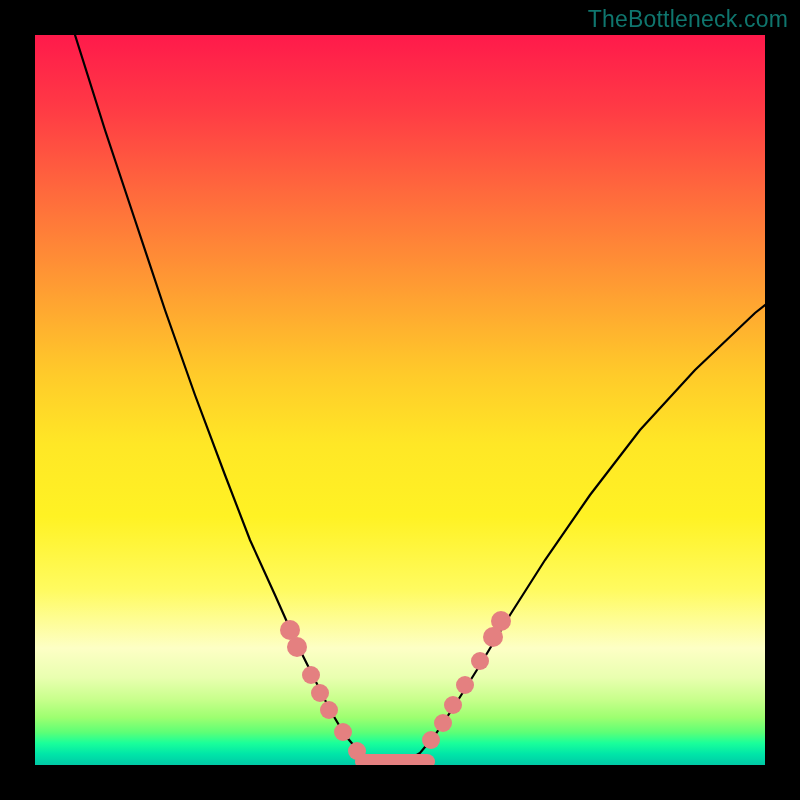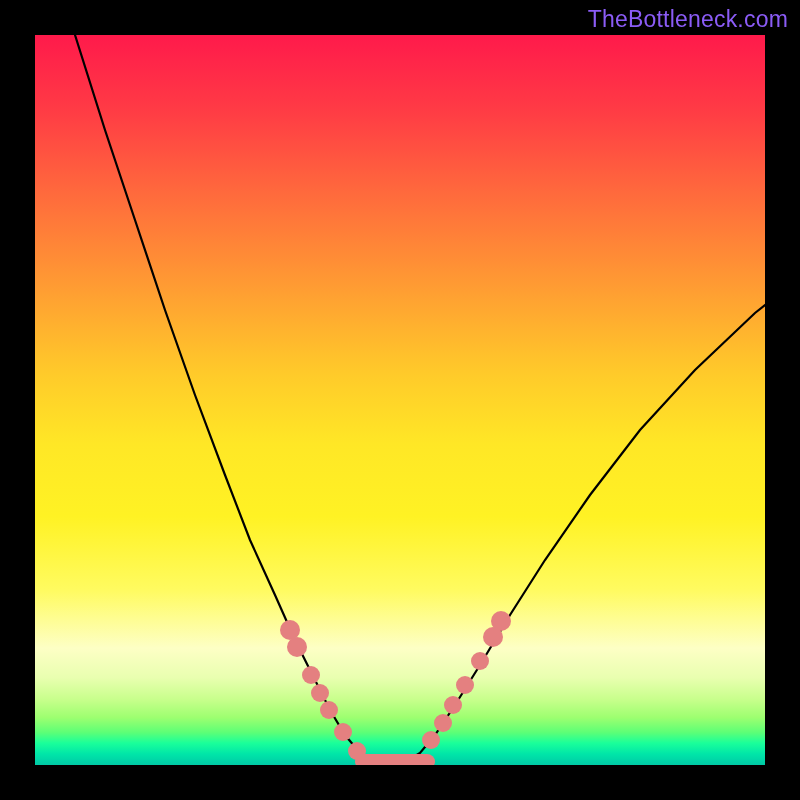--- a/index.html
+++ b/index.html
@@ -47,21 +47,21 @@
       #5eff76 95.5%,
       #1aff9a 97%,
       #00e6a8 98.5%,
       #00c9a6 100%
     );
   }
   .watermark {
     position: absolute;
     top: 6px;
     right: 12px;
-    color: #8b5cf6;
+    color: #0f766e;
     font-size: 23px;
     letter-spacing: 0.2px;
     font-weight: 400;
   }
   svg.curves {
     position: absolute;
     inset: 0;
   }
   .curve {
     fill: none;

